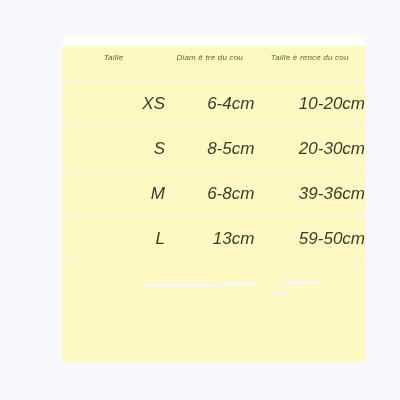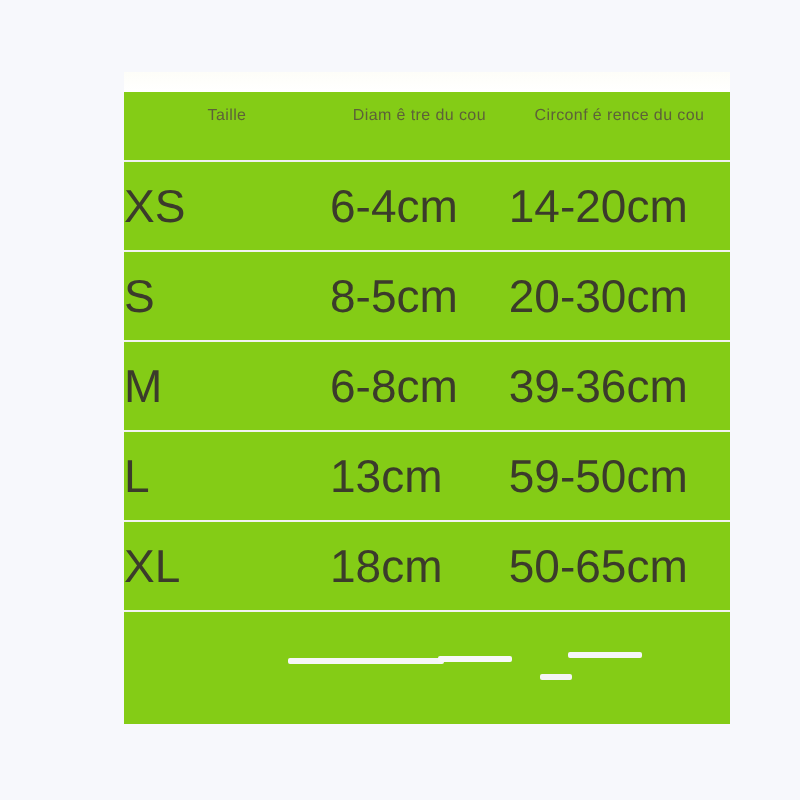--- a/index.html
+++ b/index.html
@@ -15,22 +15,23 @@
     position: relative;
   }
 
   
   #size-card {
     position: absolute;
     left: 62px;
     top: 36px;
     width: 303px;
     height: 326px;
-    background: #84cc16;
+    background: #fef9c3;
     overflow: hidden;
+    font-style: italic;
   }
 
   
   #size-card::before {
     content: "";
     position: absolute;
     left: 0; top: 0; right: 0;
     height: 10px;
     background: linear-gradient(to bottom, #fdfdf8, #ffffff);
     pointer-events: none;
@@ -55,23 +56,23 @@
     vertical-align: middle;
     padding: 0;
     height: 44px;
     line-height: 1.45;
     letter-spacing: 0.2px;
     border-bottom: 1px solid #f0f0ef;
   }
 
   
   tbody td {
-    font-size: 23px;
+    font-size: 17px;
     color: #3b3b2b;
-    text-align: left;
+    text-align: right;
     vertical-align: middle;
     padding: 0;
     height: 44px;
     line-height: 1;
     border-bottom: 1px solid #f2f2f1;
     white-space: nowrap;
   }
   tbody tr:last-child td {
     border-bottom: 1px solid #f2f2f1;
   }
@@ -102,50 +103,45 @@
     <colgroup>
       <col class="c-size">
       <col class="c-diam">
       <col class="c-circ">
     </colgroup>
 
     <thead>
       <tr>
         <th>Taille</th>
         <th>Diam ê tre du cou</th>
-        <th>Circonf é rence du cou</th>
+        <th>Taille é rence du cou</th>
       </tr>
     </thead>
 
     <tbody>
       <tr>
         <td>XS</td>
         <td>6-4cm</td>
-        <td>14-20cm</td>
+        <td>10-20cm</td>
       </tr>
       <tr>
         <td>S</td>
         <td>8-5cm</td>
         <td>20-30cm</td>
       </tr>
       <tr>
         <td>M</td>
         <td>6-8cm</td>
         <td>39-36cm</td>
       </tr>
       <tr>
         <td>L</td>
         <td>13cm</td>
         <td>59-50cm</td>
       </tr>
-      <tr>
-        <td>XL</td>
-        <td>18cm</td>
-        <td>50-65cm</td>
-      </tr>
     </tbody>
   </table>
 
   <div class="ghost-area">
     <div class="ghost g1"></div>
     <div class="ghost g2"></div>
     <div class="ghost g3"></div>
     <div class="ghost g4"></div>
   </div>
 

